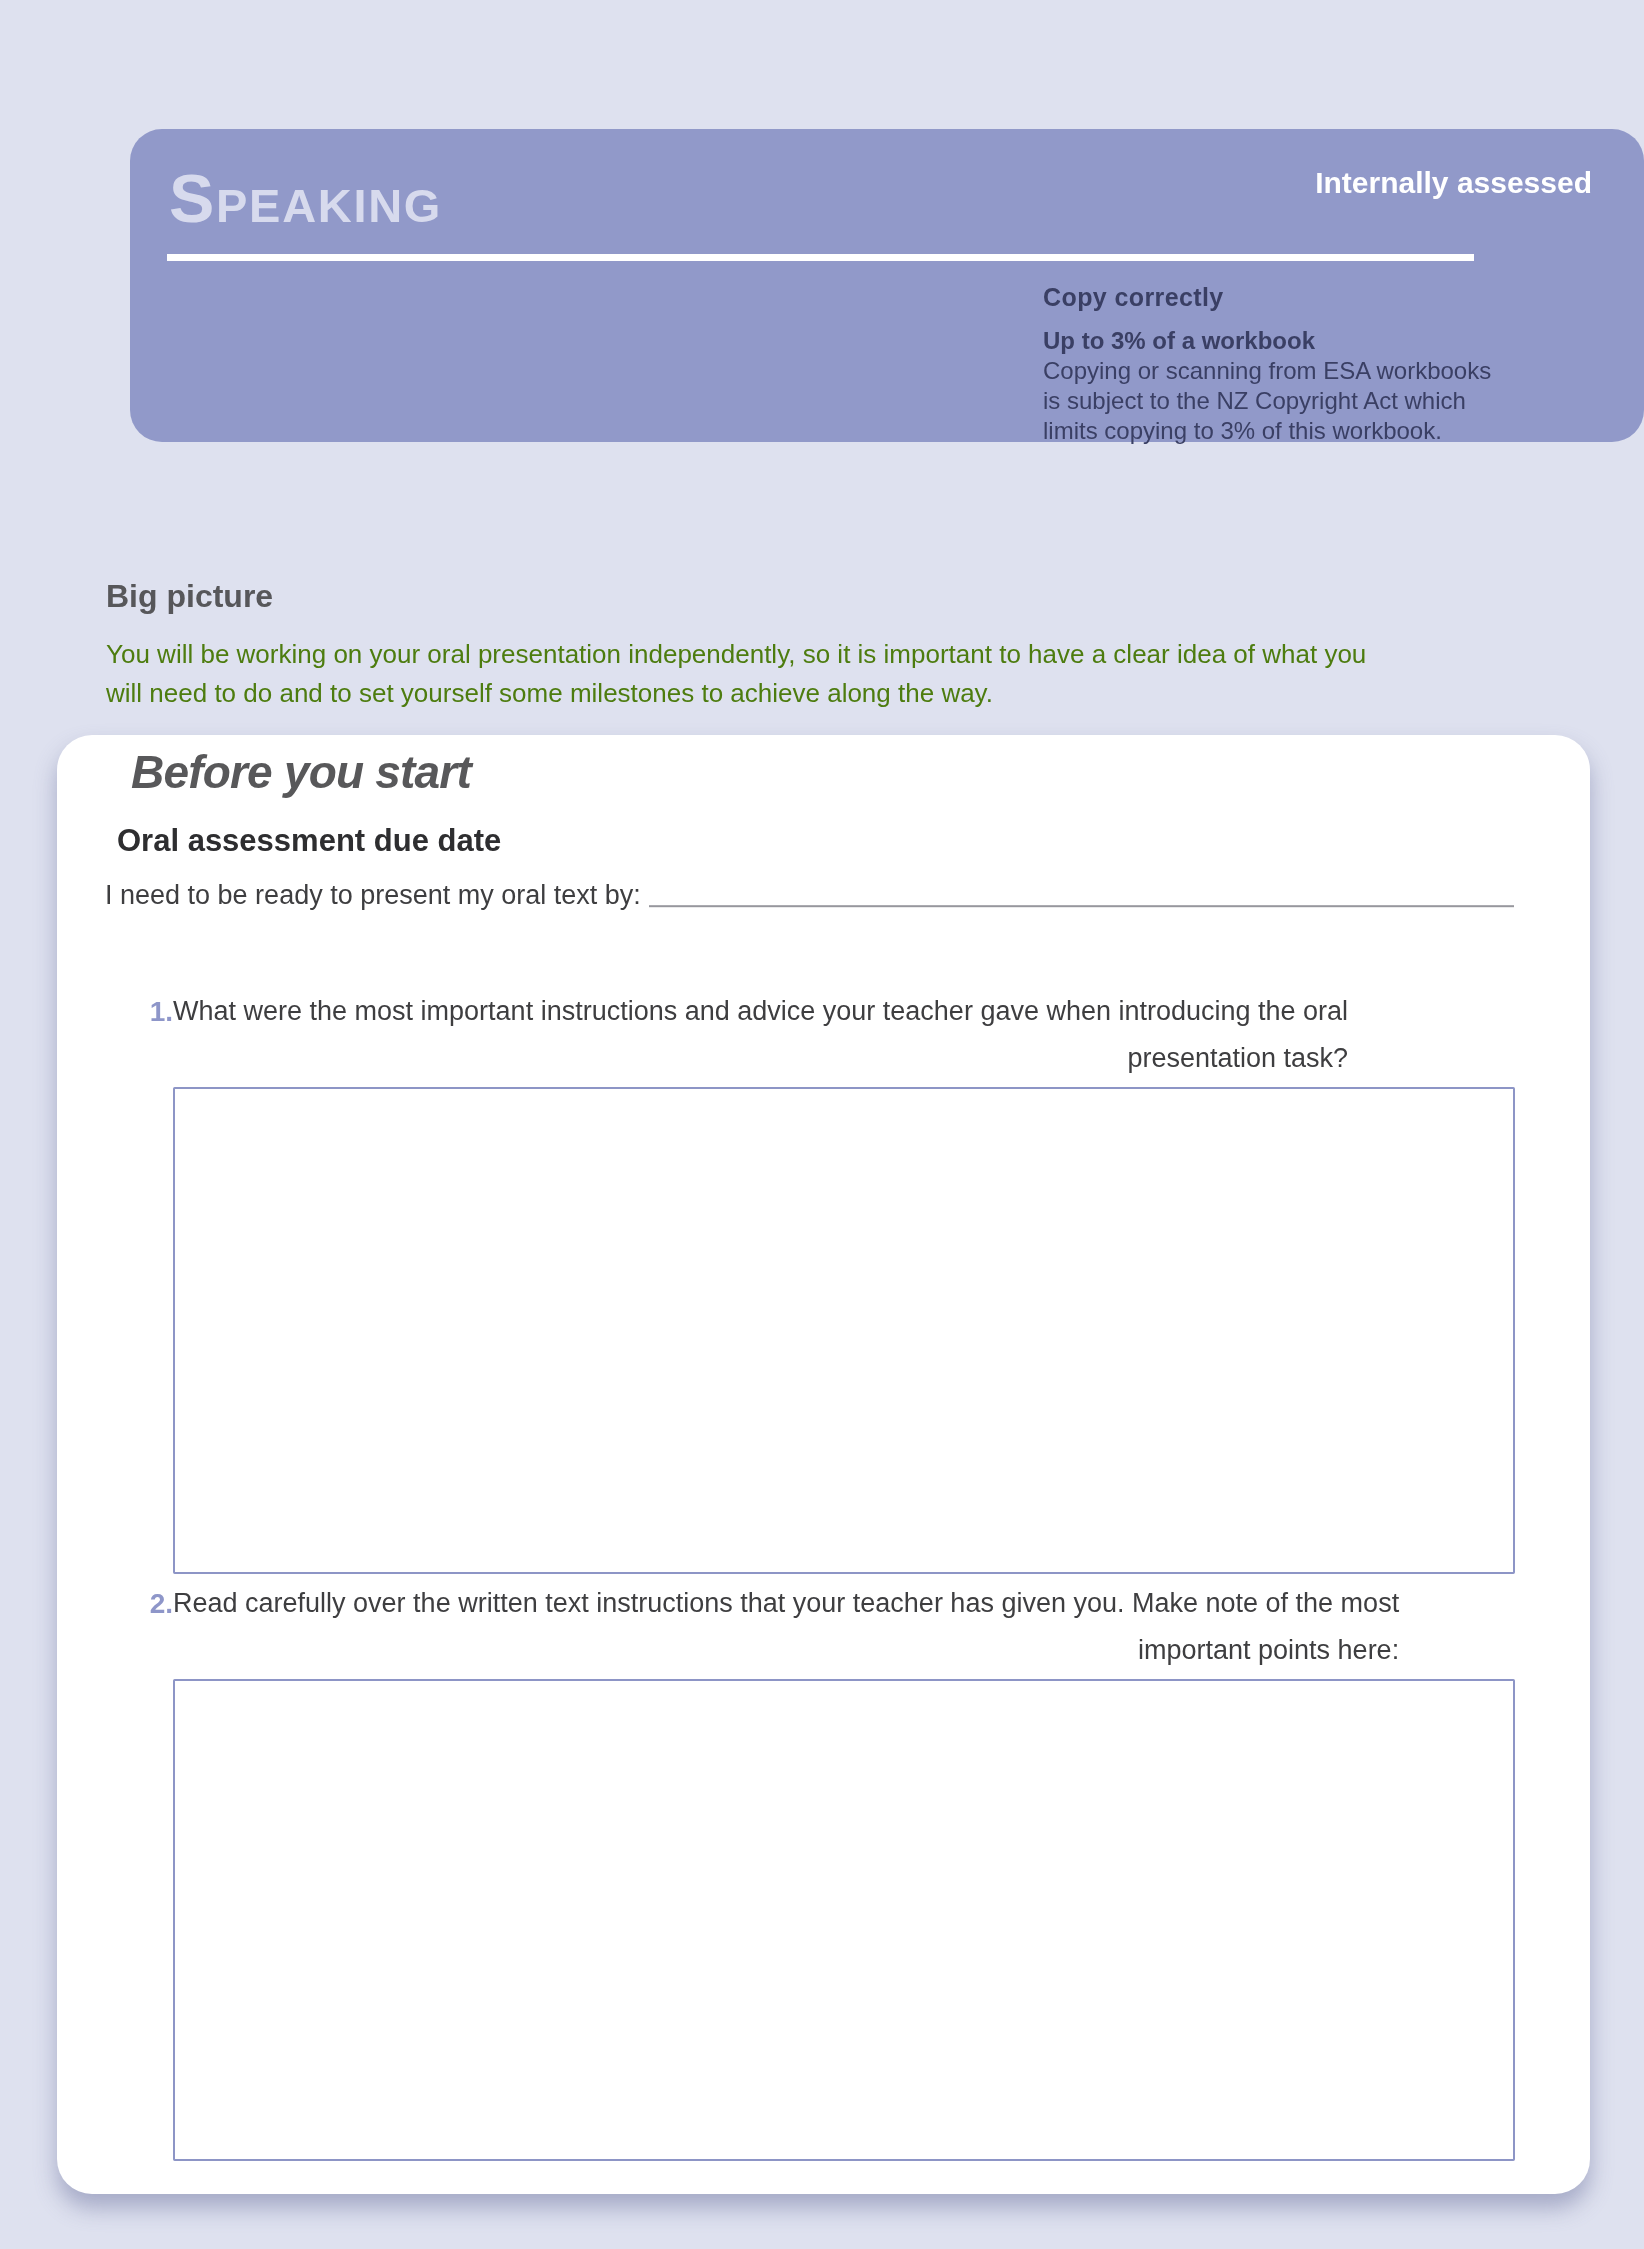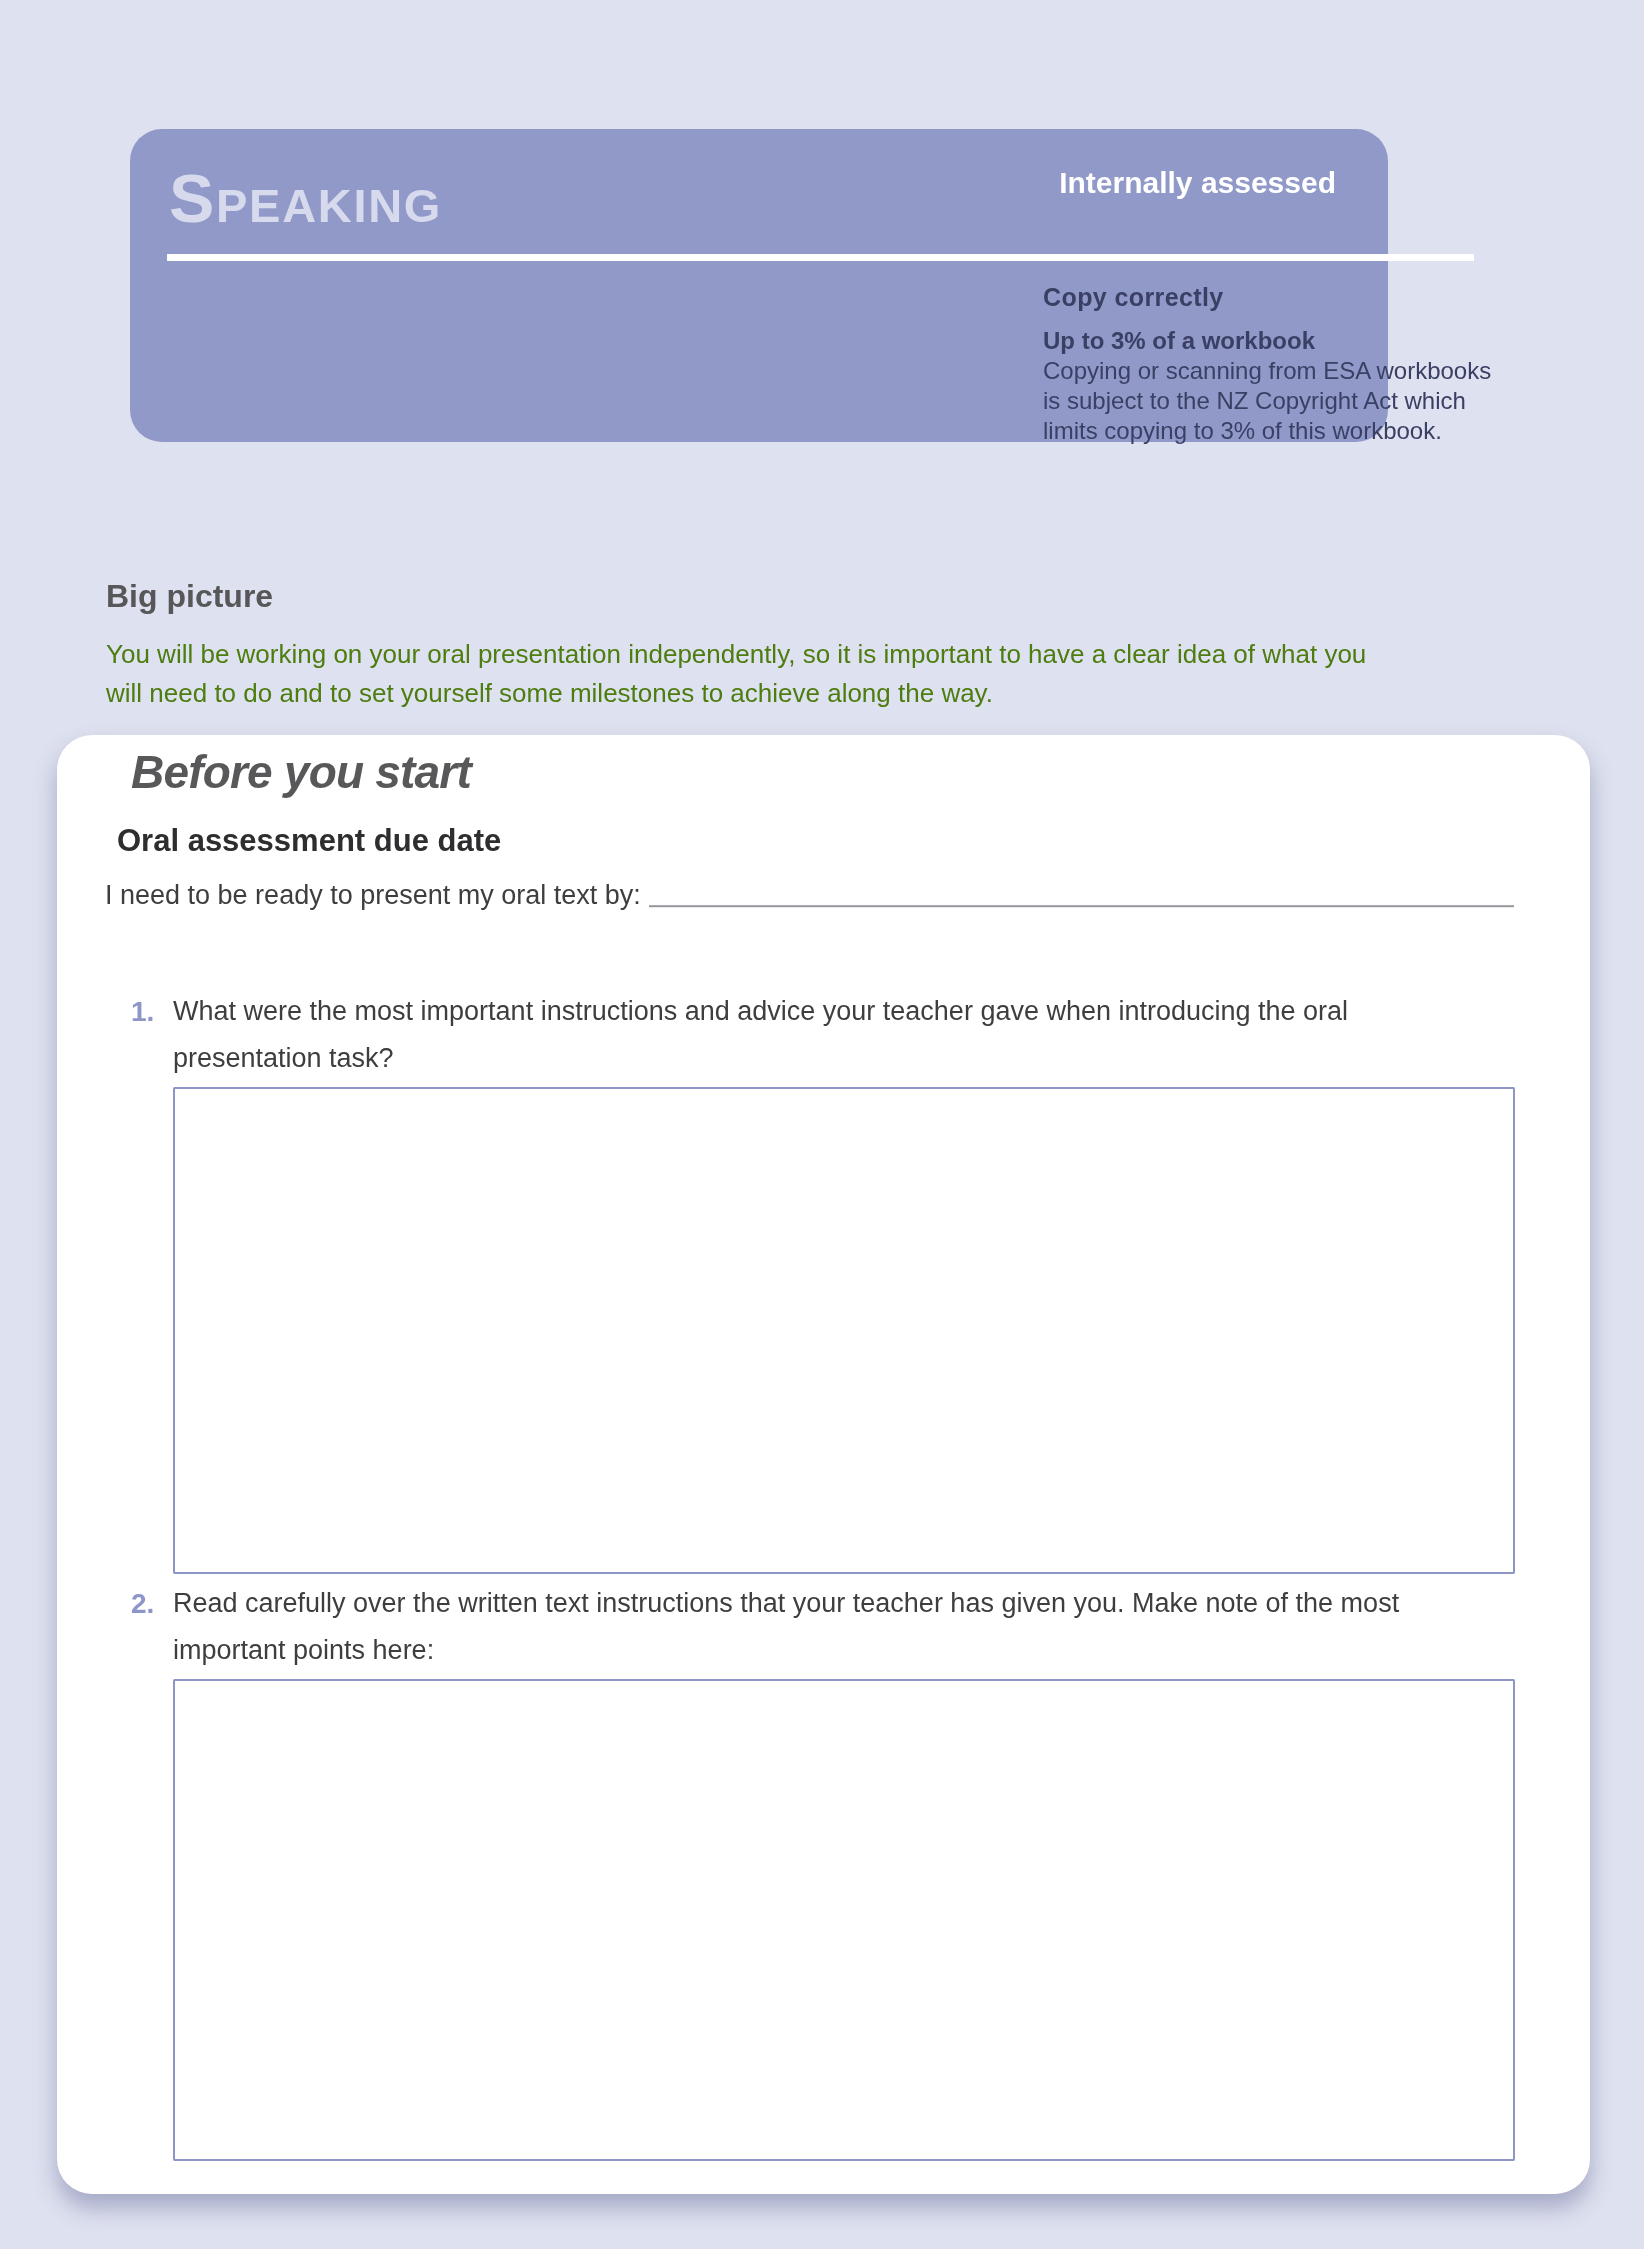--- a/index.html
+++ b/index.html
@@ -14,21 +14,21 @@
     height: 2250px;
     background: #dee1ef;
     overflow: hidden;
   }
 
   
   .header-banner {
     position: absolute;
     left: 130px;
     top: 129px;
-    width: 1258px;
+    width: 1514px;
     height: 313px;
     background: #9199c9;
     border-radius: 32px;
   }
   .speaking-title {
     position: absolute;
     left: 39px;
     top: 30px;
     color: #d7daed;
     font-weight: bold;
@@ -113,20 +113,21 @@
   
   .card {
     position: absolute;
     left: 57px;
     top: 735px;
     width: 1533px;
     height: 1459px;
     background: #ffffff;
     border-radius: 35px;
     box-shadow: 0 13.5px 22px rgba(98, 104, 150, 0.45);
+    text-align: right;
   }
   .card-title {
     position: absolute;
     left: 74px;
     top: 10px;
     font-size: 46px;
     font-weight: bold;
     font-style: italic;
     letter-spacing: -0.8px;
     color: #58585a;

